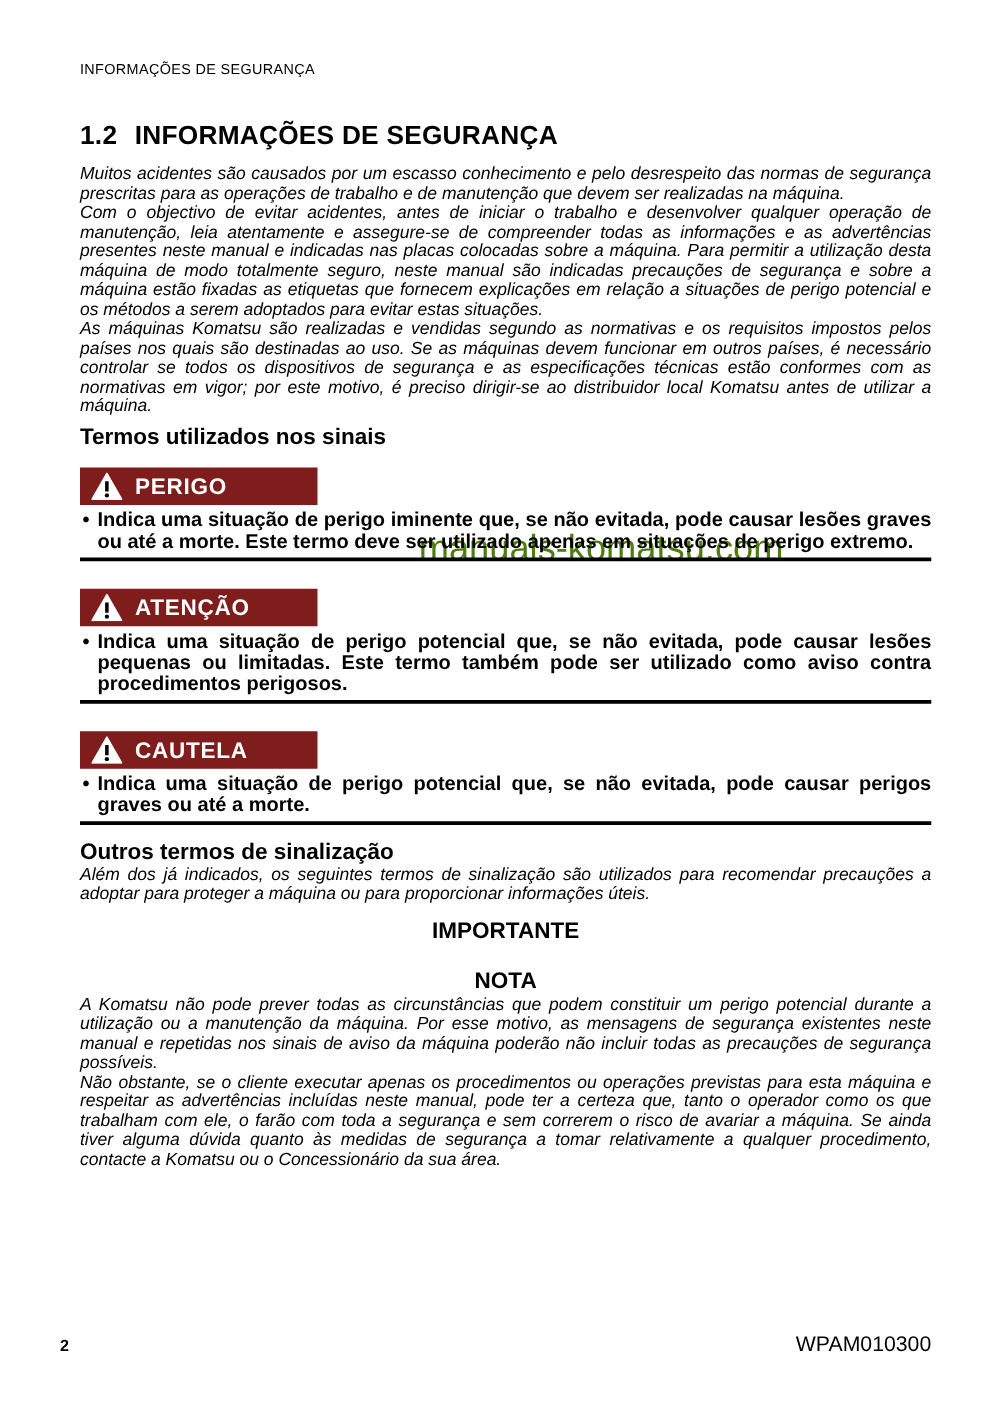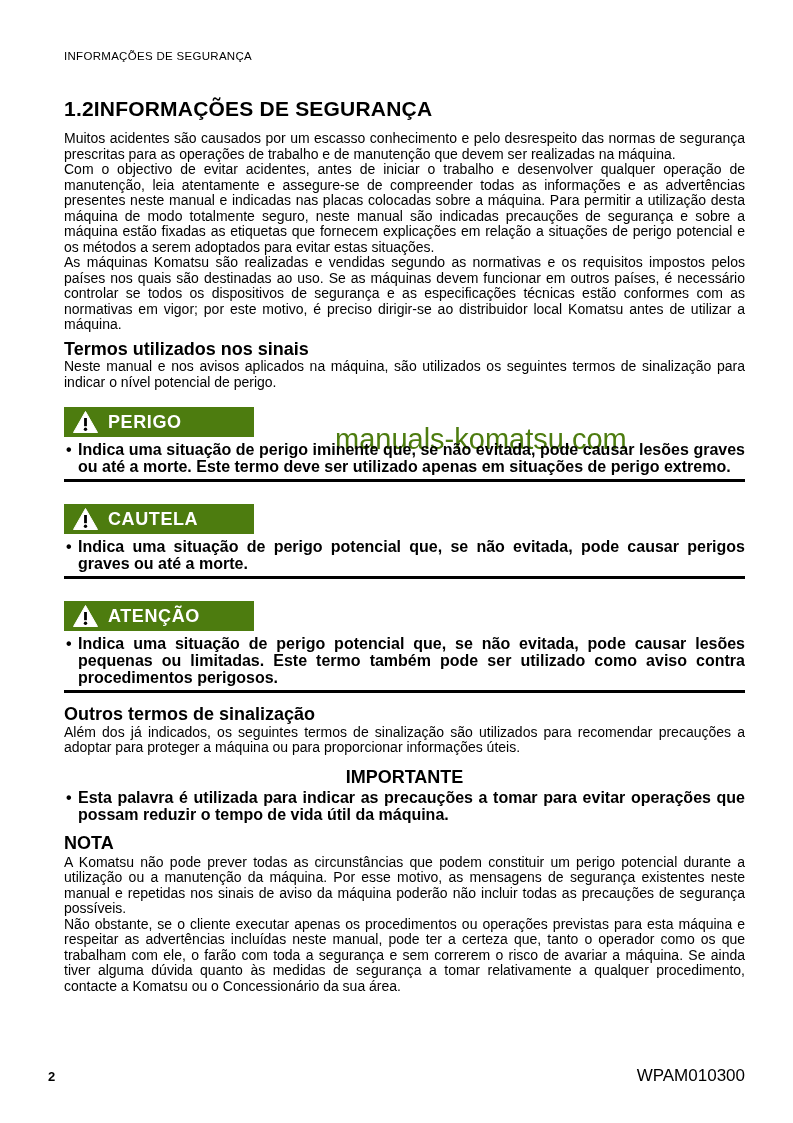--- a/index.html
+++ b/index.html
@@ -28,42 +28,43 @@
     line-height: 13px;
     letter-spacing: 0.3px;
   }
   .doc-title {
     margin: 33px 0 0 0;
     font-size: 21px;
     line-height: 26px;
     font-weight: bold;
     letter-spacing: 0.2px;
   }
-  .doc-title .sec-num { }
+  .doc-title .sec-num { margin-right: 14px; }
   .body-text {
     font-size: 14px;
     line-height: 15.5px;
     text-align: justify;
+    font-style: italic;
   }
   p.para { margin: 0; }
   .intro { margin-top: 9px; }
   .sub-heading {
     margin: 14px 0 0 0;
     font-size: 18px;
     line-height: 15.5px;
     font-weight: bold;
   }
   .sub-heading.first { margin-top: 9px; }
   .after-heading { margin-top: 2px; }
   .warning-zone { margin-top: 17px; }
   .warning-section + .warning-section { margin-top: 22px; }
   .warning-box {
     width: 190px;
     height: 30px;
-    background: #4d7c0f;
+    background: #7f1d1d;
     color: #ffffff;
     display: flex;
     align-items: center;
     padding-left: 9px;
     box-sizing: border-box;
   }
   .warning-box .w-icon {
     display: inline-flex;
     width: 25px;
     height: 22px;
@@ -114,21 +115,21 @@
     align-items: baseline;
   }
   .footer .page-num {
     font-size: 13px;
     font-weight: bold;
   }
   .footer .doc-code {
     font-size: 17px;
   }
   .mt-importante { margin-top: 14px; text-align: center; }
-  .mt-nota { margin-top: 13px; }
+  .mt-nota { margin-top: 25px; text-align: center; }
   .mt-outros { margin-top: 14px; }
 </style>
 </head>
 <body>
 
 <div class="page">
 
   <div class="watermark">manuals-komatsu.com</div>
 
   <div class="content">
@@ -139,21 +140,20 @@
     </h1>
 
     <div class="intro body-text">
       <p class="para">Muitos acidentes são causados por um escasso conhecimento e pelo desrespeito das normas de segurança prescritas para as operações de trabalho e de manutenção que devem ser realizadas na máquina.</p>
       <p class="para">Com o objectivo de evitar acidentes, antes de iniciar o trabalho e desenvolver qualquer operação de manutenção, leia atentamente e assegure-se de compreender todas as informações e as advertências presentes neste manual e indicadas nas placas colocadas sobre a máquina. Para permitir a utilização desta máquina de modo totalmente seguro, neste manual são indicadas precauções de segurança e sobre a máquina estão fixadas as etiquetas que fornecem explicações em relação a situações de perigo potencial e os métodos a serem adoptados para evitar estas situações.</p>
       <p class="para">As máquinas Komatsu são realizadas e vendidas segundo as normativas e os requisitos impostos pelos países nos quais são destinadas ao uso. Se as máquinas devem funcionar em outros países, é necessário controlar se todos os dispositivos de segurança e as especificações técnicas estão conformes com as normativas em vigor; por este motivo, é preciso dirigir-se ao distribuidor local Komatsu antes de utilizar a máquina.</p>
     </div>
 
     <h3 class="sub-heading first">Termos utilizados nos sinais</h3>
     <div class="body-text after-heading">
-      <p class="para">Neste manual e nos avisos aplicados na máquina, são utilizados os seguintes termos de sinalização para indicar o nível potencial de perigo.</p>
     </div>
 
     <div class="warning-zone">
 
       <div class="warning-section">
         <div class="warning-box">
           <span class="w-icon">
             <svg viewBox="0 0 25 22" width="25" height="22">
               <path d="M12.5 0.5 L24.5 21.5 L0.5 21.5 Z" fill="#ffffff" stroke="#ffffff" stroke-width="1" stroke-linejoin="round"></path>
               <rect x="11.1" y="7" width="2.8" height="8.2" fill="#000000"></rect>
@@ -168,50 +168,49 @@
 
       <div class="warning-section">
         <div class="warning-box">
           <span class="w-icon">
             <svg viewBox="0 0 25 22" width="25" height="22">
               <path d="M12.5 0.5 L24.5 21.5 L0.5 21.5 Z" fill="#ffffff" stroke="#ffffff" stroke-width="1" stroke-linejoin="round"></path>
               <rect x="11.1" y="7" width="2.8" height="8.2" fill="#000000"></rect>
               <circle cx="12.5" cy="18.3" r="1.7" fill="#000000"></circle>
             </svg>
           </span>
-          <span class="w-label">CAUTELA</span>
+          <span class="w-label">ATENÇÃO</span>
         </div>
-        <div class="bullet-item bold"><span>Indica uma situação de perigo potencial que, se não evitada, pode causar perigos graves ou até a morte.</span></div>
+        <div class="bullet-item bold"><span>Indica uma situação de perigo potencial que, se não evitada, pode causar lesões pequenas ou limitadas. Este termo também pode ser utilizado como aviso contra procedimentos perigosos.</span></div>
         <div class="rule"></div>
       </div>
 
       <div class="warning-section">
         <div class="warning-box">
           <span class="w-icon">
             <svg viewBox="0 0 25 22" width="25" height="22">
               <path d="M12.5 0.5 L24.5 21.5 L0.5 21.5 Z" fill="#ffffff" stroke="#ffffff" stroke-width="1" stroke-linejoin="round"></path>
               <rect x="11.1" y="7" width="2.8" height="8.2" fill="#000000"></rect>
               <circle cx="12.5" cy="18.3" r="1.7" fill="#000000"></circle>
             </svg>
           </span>
-          <span class="w-label">ATENÇÃO</span>
+          <span class="w-label">CAUTELA</span>
         </div>
-        <div class="bullet-item bold"><span>Indica uma situação de perigo potencial que, se não evitada, pode causar lesões pequenas ou limitadas. Este termo também pode ser utilizado como aviso contra procedimentos perigosos.</span></div>
+        <div class="bullet-item bold"><span>Indica uma situação de perigo potencial que, se não evitada, pode causar perigos graves ou até a morte.</span></div>
         <div class="rule"></div>
       </div>
 
     </div>
 
     <h3 class="sub-heading mt-outros">Outros termos de sinalização</h3>
     <div class="body-text after-heading">
       <p class="para">Além dos já indicados, os seguintes termos de sinalização são utilizados para recomendar precauções a adoptar para proteger a máquina ou para proporcionar informações úteis.</p>
     </div>
 
     <h3 class="sub-heading mt-importante">IMPORTANTE</h3>
-    <div class="bullet-item bold"><span>Esta palavra é utilizada para indicar as precauções a tomar para evitar operações que possam reduzir o tempo de vida útil da máquina.</span></div>
 
     <h3 class="sub-heading mt-nota">NOTA</h3>
 
     <div class="body-text closing">
       <p class="para">A Komatsu não pode prever todas as circunstâncias que podem constituir um perigo potencial durante a utilização ou a manutenção da máquina. Por esse motivo, as mensagens de segurança existentes neste manual e repetidas nos sinais de aviso da máquina poderão não incluir todas as precauções de segurança possíveis.</p>
       <p class="para">Não obstante, se o cliente executar apenas os procedimentos ou operações previstas para esta máquina e respeitar as advertências incluídas neste manual, pode ter a certeza que, tanto o operador como os que trabalham com ele, o farão com toda a segurança e sem correrem o risco de avariar a máquina. Se ainda tiver alguma dúvida quanto às medidas de segurança a tomar relativamente a qualquer procedimento, contacte a Komatsu ou o Concessionário da sua área.</p>
     </div>
   </div>
 
   <div class="footer">

